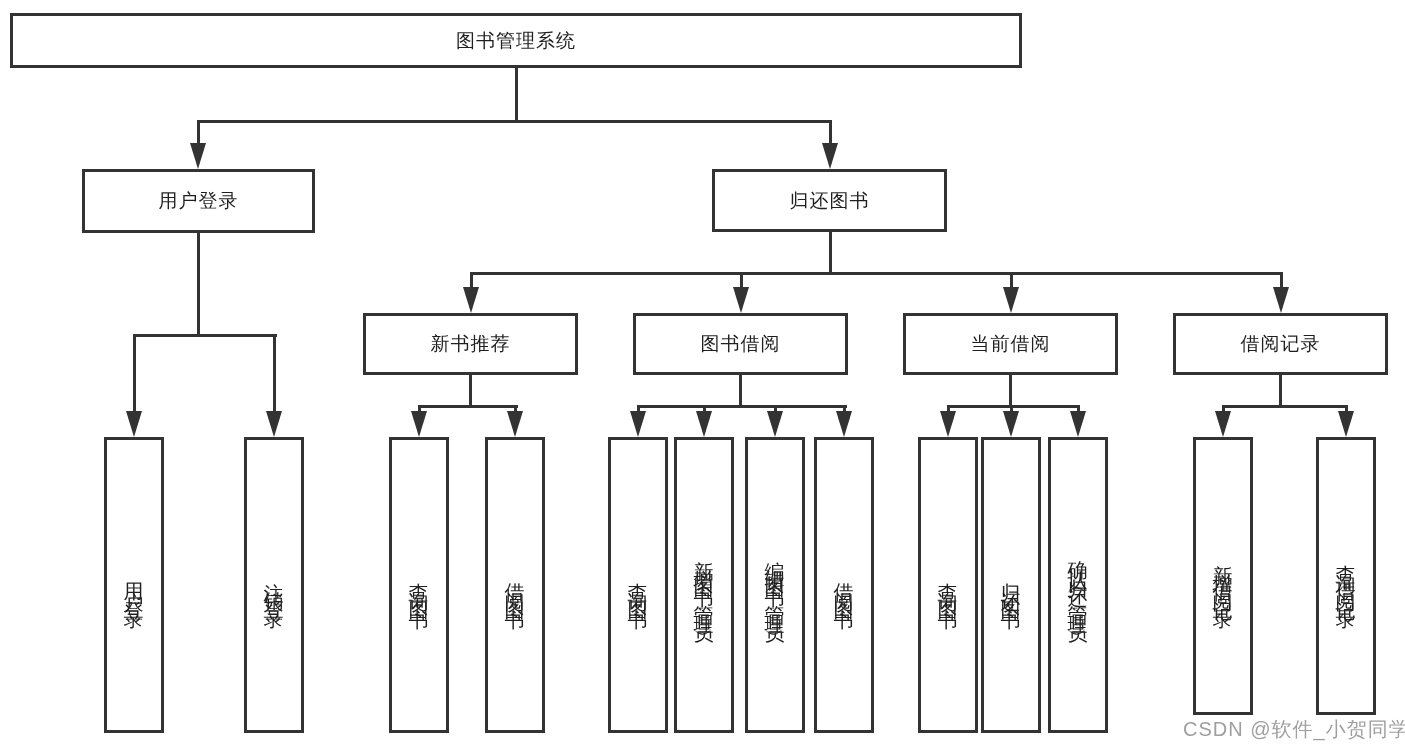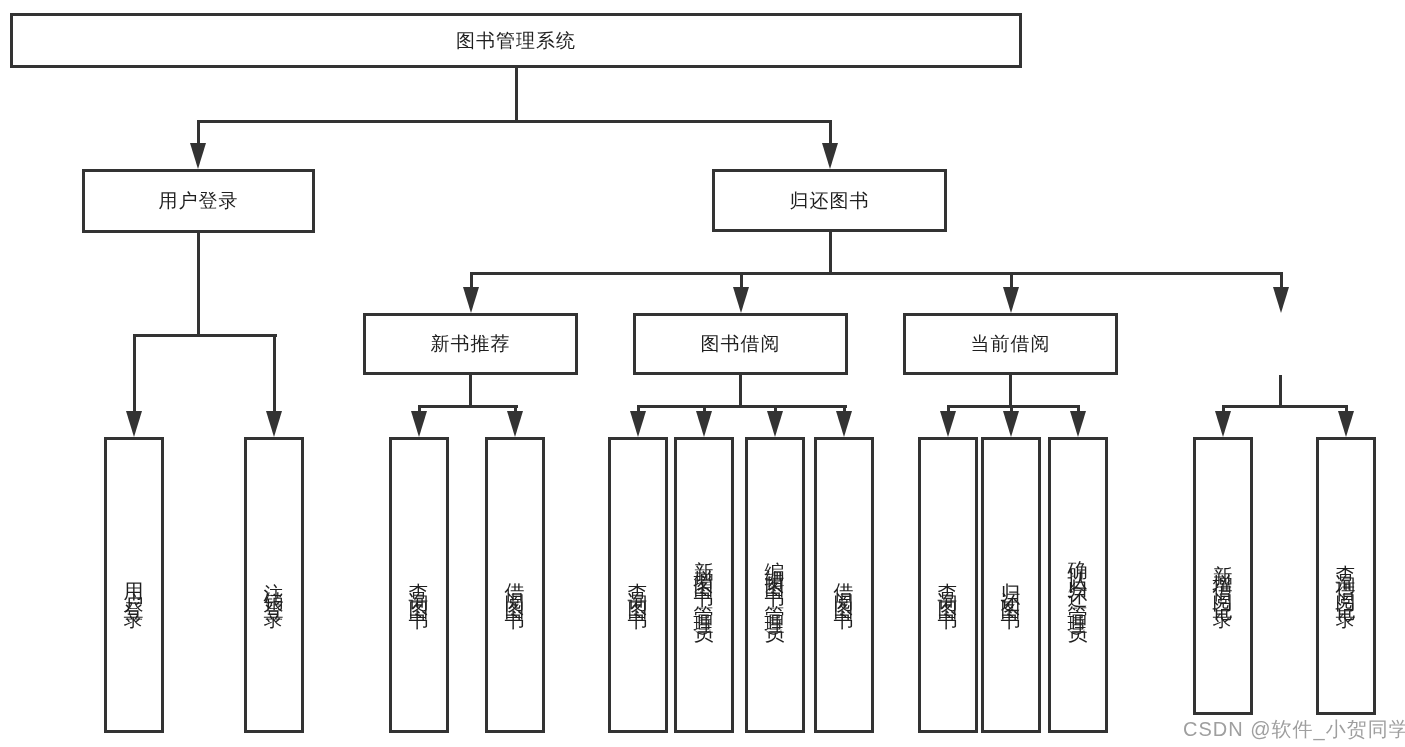--- a/index.html
+++ b/index.html
@@ -73,20 +73,23 @@
   <div class="arw" style="left:1273px;top:287px"></div>
 
   <div class="box" style="left:363px;top:313px;width:215px;height:62px">
     <span>新书推荐</span>
   </div>
   <div class="box" style="left:903px;top:313px;width:215px;height:62px">
     <span>当前借阅</span>
   </div>
   <div class="box" style="left:633px;top:313px;width:215px;height:62px">
     <span>图书借阅</span>
+  </div>
+  <div class="box" style="left:1173px;top:313px;width:215px;height:62px">
+    <span>借阅记录</span>
   </div>
 
   <div class="ln" style="left:469px;top:375px;width:3px;height:33px"></div>
   <div class="ln" style="left:418px;top:405px;width:100px;height:3px"></div>
   <div class="ln" style="left:418px;top:405px;width:3px;height:10px"></div>
   <div class="arw" style="left:411px;top:411px"></div>
   <div class="ln" style="left:514px;top:405px;width:3px;height:10px"></div>
   <div class="arw" style="left:507px;top:411px"></div>
 
   <div class="ln" style="left:739px;top:375px;width:3px;height:33px"></div>

